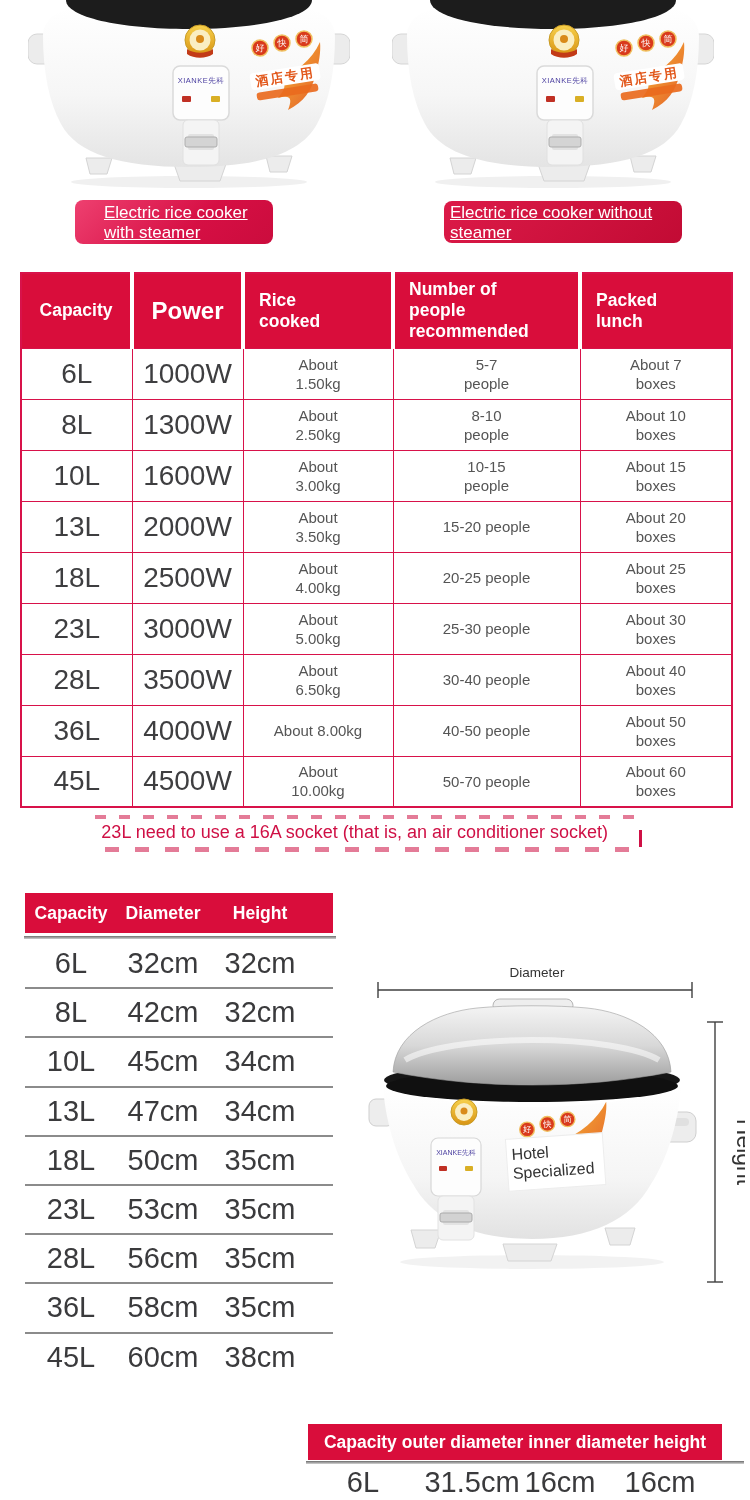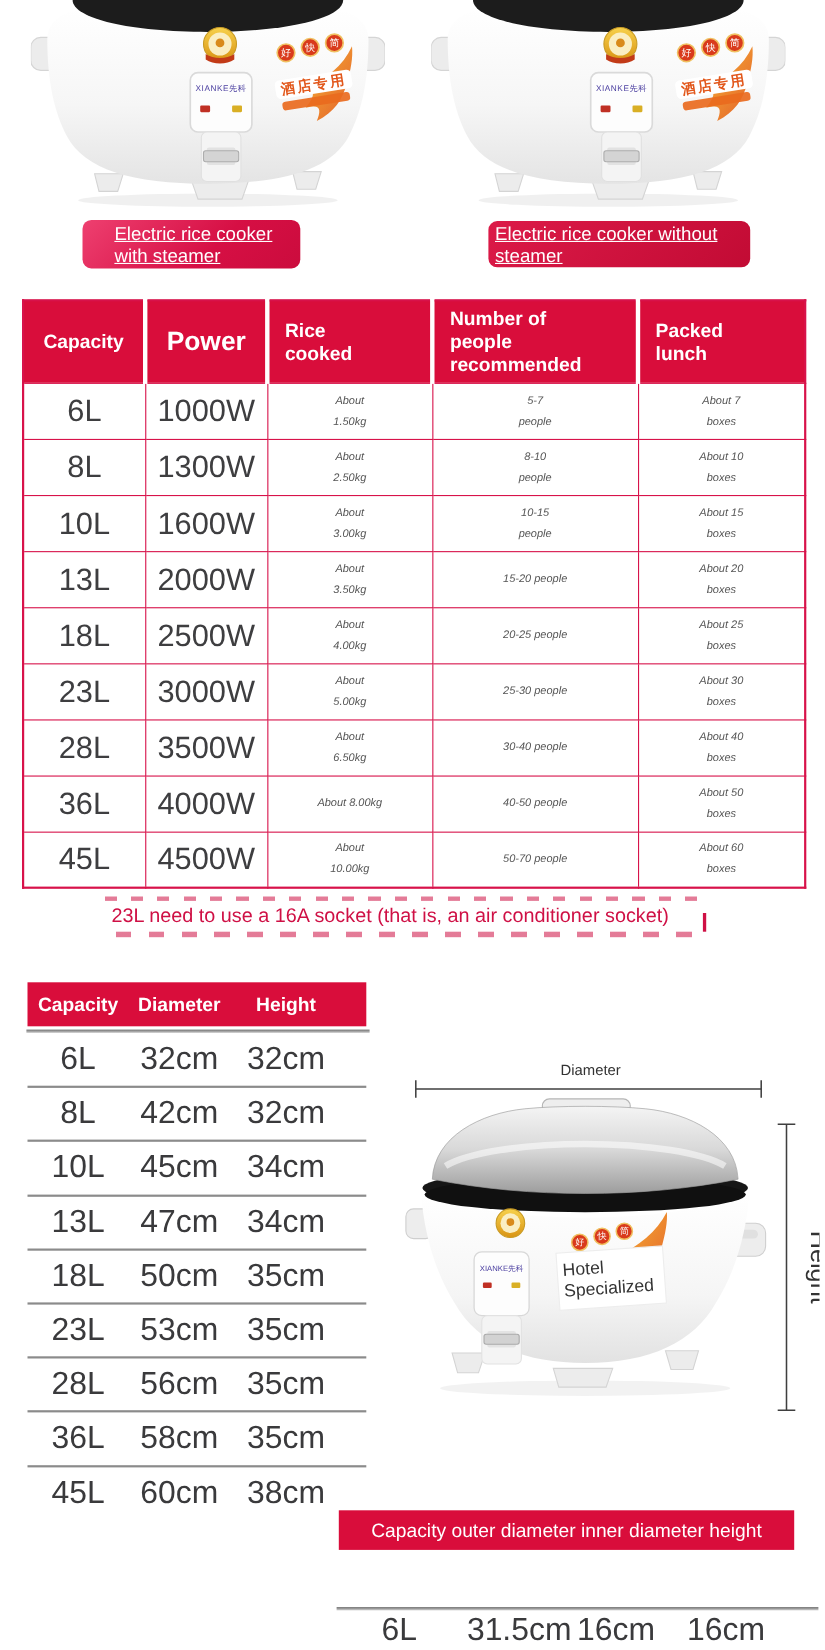--- a/index.html
+++ b/index.html
@@ -20,21 +20,21 @@
   .spec-table th{background:#d90d3b;color:#fff;font-weight:600;vertical-align:middle;
       white-space:pre-line;font-size:17.5px;line-height:21px;}
   .spec-table thead tr{height:75px;}
   .spec-table tbody tr{height:51px;}
   .spec-table th.c0,.spec-table th.c1{text-align:center;}
   .spec-table th.c1{font-size:24px;}
   .spec-table th.c2,.spec-table th.c3,.spec-table th.c4{text-align:left;padding-left:14px;}
   .spec-table th + th{border-left:4px solid #ffffff;}
   .spec-table td{border:1.6px solid #d8124a;text-align:center;vertical-align:middle;}
   .spec-table td.big{font-size:28px;color:#3e3e40;}
-  .spec-table td.small{font-size:10px;color:#555;line-height:19px;white-space:pre-line;font-style:italic;}
+  .spec-table td.small{font-size:15px;color:#555;line-height:19px;white-space:pre-line;}
 
   
   .note-text{position:absolute;left:92px;top:822px;width:516px;text-align:right;
       font-size:18px;color:#cf1045;}
   .dash{position:absolute;opacity:.7;}
   .dash-a{left:95px;top:815px;width:545px;height:4px;
       background:repeating-linear-gradient(90deg,#d8436b 0 11px,transparent 11px 24px);}
   .dash-b{left:105px;top:847px;width:530px;height:5px;
       background:repeating-linear-gradient(90deg,#d8436b 0 14px,transparent 14px 30px);}
   .note-tick{position:absolute;left:639px;top:830px;width:3px;height:17px;background:#cf1045;}
@@ -50,22 +50,22 @@
       background:linear-gradient(#6f6f6f,#cfcfcf);}
   .size-rows{position:absolute;left:25px;top:940px;width:308px;}
   .size-row{height:47.2px;display:flex;align-items:center;}
   .size-row + .size-row{border-top:2px solid #8b8b8b;}
   .size-row span{display:block;text-align:center;font-size:29px;color:#3a3a3c;}
   .size-row span:nth-child(1){width:92px;}
   .size-row span:nth-child(2){width:92px;}
   .size-row span:nth-child(3){width:102px;}
 
   
-  .bottom-bar{position:absolute;left:308px;top:1373px;width:414px;height:36px;background:#d90d3b;
-      display:flex;align-items:center;justify-content:center;color:#fff;font-size:17.5px;font-weight:normal;}
+  .bottom-bar{position:absolute;left:308px;top:1424px;width:414px;height:36px;background:#d90d3b;
+      display:flex;align-items:center;justify-content:center;color:#fff;font-size:17.5px;font-weight:bold;}
   .bottom-underline{position:absolute;left:306px;top:1461px;width:438px;height:3px;
       background:linear-gradient(#6a6a6a,#d5d5d5);}
   .bottom-row{position:absolute;left:308px;top:1466px;width:414px;height:34px;}
   .bottom-row span{position:absolute;top:0;transform:translateX(-50%);white-space:nowrap;
       font-size:29px;color:#3a3a3c;}
   .bottom-row span:nth-child(1){left:55px;}
   .bottom-row span:nth-child(2){left:164px;}
   .bottom-row span:nth-child(3){left:252px;}
   .bottom-row span:nth-child(4){left:352px;}
 

